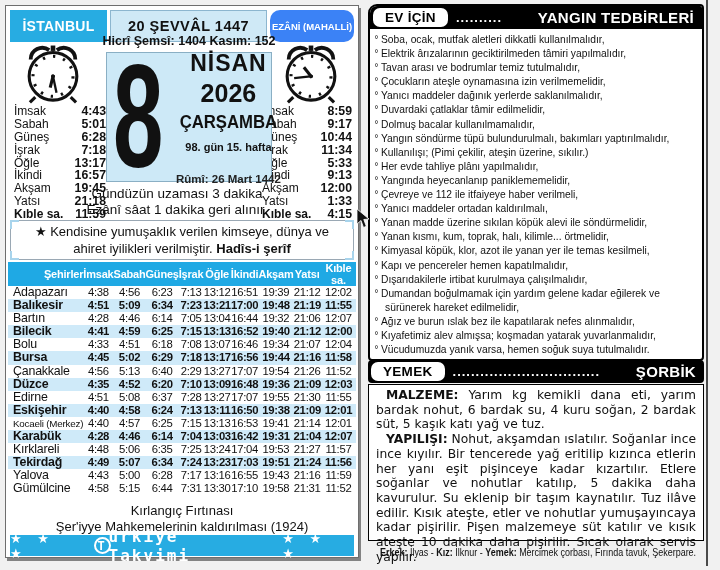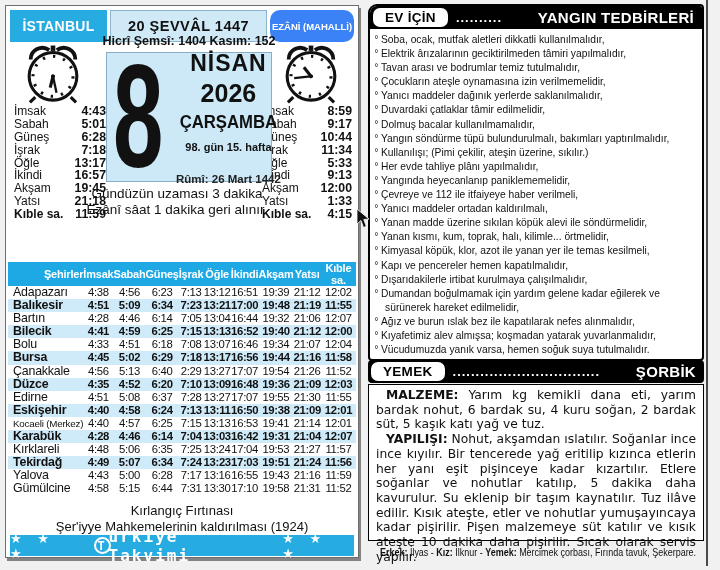--- a/index.html
+++ b/index.html
@@ -226,20 +226,29 @@
         <div class="dayinfo">98. gün  15. hafta</div>
         <div class="rumi">Rûmî: 26 Mart 1442</div>
       </div>
     </div>
 
     <div class="notes">
       <div>Gündüzün uzaması 3 dakika</div>
       <div>Ezânî sâat 1 dakika geri alınır.</div>
     </div>
 
+    <div class="hadith">
+      <span class="corner tl"></span>
+      <span class="corner tr"></span>
+      <span class="corner bl"></span>
+      <span class="corner br"></span>
+      <span>★</span>
+      <span>Kendisine yumuşaklık verilen kimseye, dünya ve ahiret iyilikleri verilmiştir.</span>
+      <b>Hadîs-i şerîf</b>
+    </div>
 
     <table class="cities">
       <colgroup>
           <col style="width:66px">
         </colgroup>
       <thead id="tbl-head">
           <tr>
             <th class="city">Şehirler</th>
             <th class="">İmsak</th>
             <th class="">Sabah</th>

